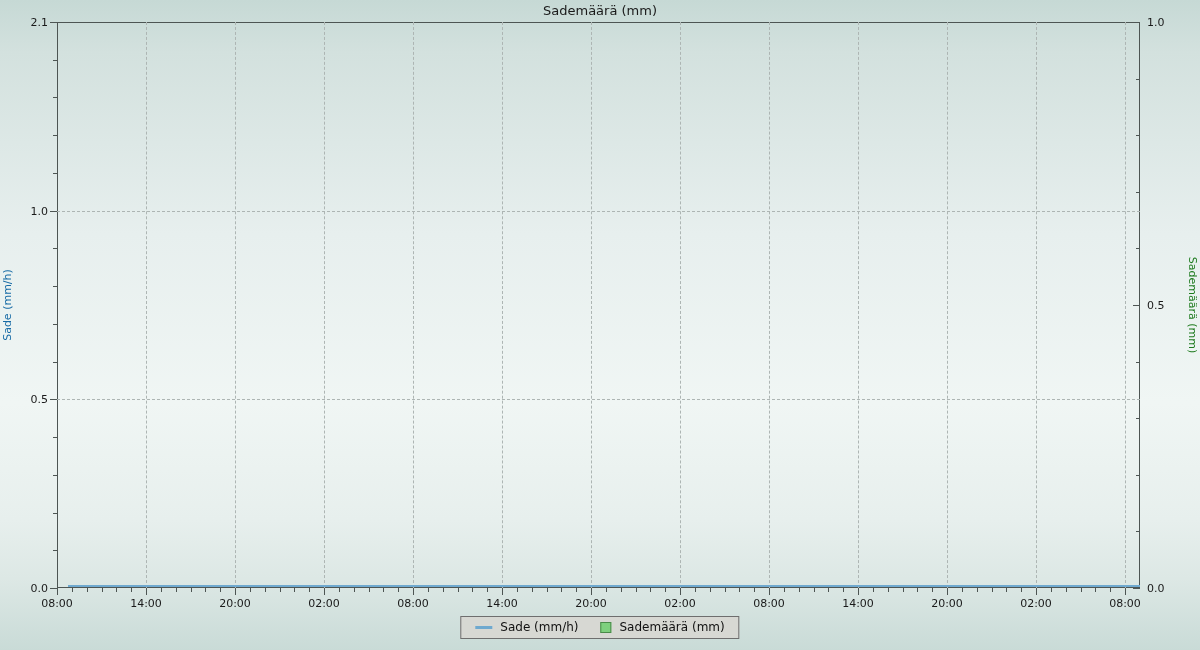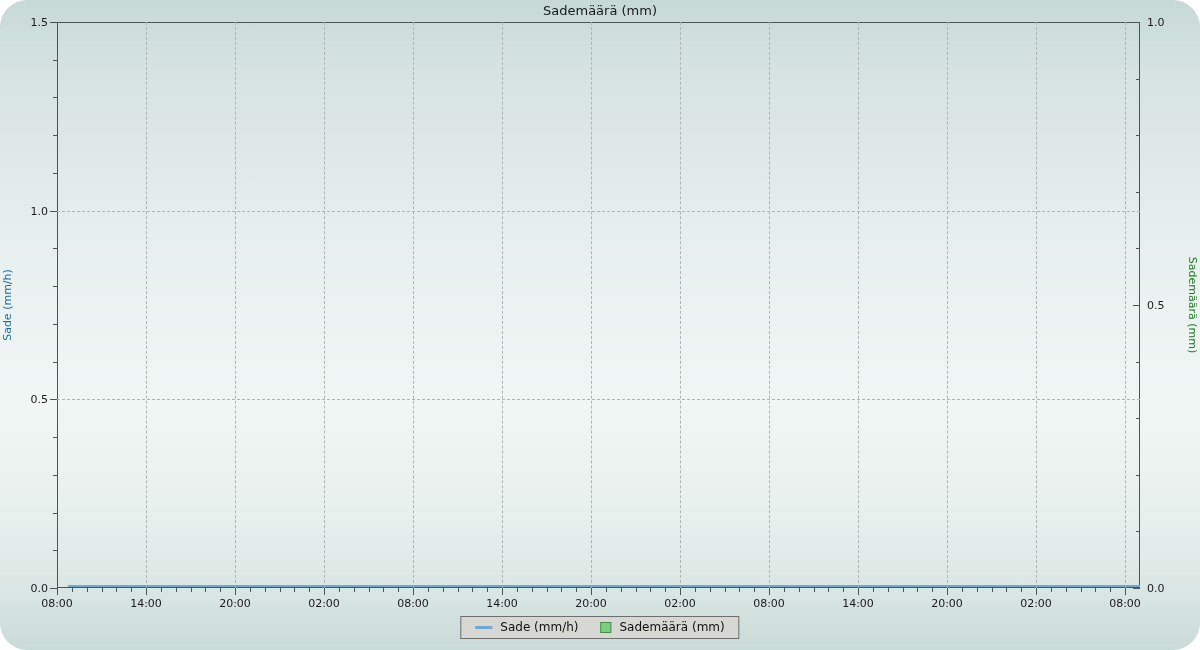--- a/index.html
+++ b/index.html
@@ -4,21 +4,20 @@
 <style>
   html,body{margin:0;padding:0;}
   #figure{
     position:relative;
     width:1200px;height:650px;
     font-family:"DejaVu Sans","Liberation Sans",sans-serif;
     background:linear-gradient(to bottom,
       #c6d9d5 0%, #d3e1de 8%, #e7efee 36%, #f0f6f4 62%,
       #e7efed 80%, #dde8e5 89%, #c9dbd7 100%);
     overflow:hidden;
-    border-radius:27px;
   }
   .title{
     position:absolute;top:3px;left:0;width:1200px;
     text-align:center;font-size:13px;color:#1a1a1a;
   }
   #plot{
     position:absolute;left:57px;top:22px;width:1083px;height:566px;
     border:1px solid #4d5553;box-sizing:border-box;
   }
   .hgrid{position:absolute;height:0;border-top:1px dashed #adb5b3;}
@@ -196,21 +195,21 @@
       <div class="xlab" style="left: 591px; top: 597px;">20:00</div>
       <div class="xlab" style="left: 680px; top: 597px;">02:00</div>
       <div class="xlab" style="left: 769px; top: 597px;">08:00</div>
       <div class="xlab" style="left: 858px; top: 597px;">14:00</div>
       <div class="xlab" style="left: 947px; top: 597px;">20:00</div>
       <div class="xlab" style="left: 1036px; top: 597px;">02:00</div>
       <div class="xlab" style="left: 1125px; top: 597px;">08:00</div>
       <div class="ylab-left" style="left: 8px; top: 582px;">0.0</div>
       <div class="ylab-left" style="left: 8px; top: 393.333px;">0.5</div>
       <div class="ylab-left" style="left: 8px; top: 204.667px;">1.0</div>
-      <div class="ylab-left" style="left: 8px; top: 16px;">1.5</div>
+      <div class="ylab-left" style="left: 8px; top: 16px;">2.1</div>
       <div class="ylab-right" style="left: 1147px; top: 582px;">0.0</div>
       <div class="ylab-right" style="left: 1147px; top: 299px;">0.5</div>
       <div class="ylab-right" style="left: 1147px; top: 16px;">1.0</div>
     </div>
 
   <div class="axis-title-left">Sade (mm/h)</div>
   <div class="axis-title-right">Sademäärä (mm)</div>
 
   <div class="dataline" id="sade-line" style="left: 68px; top: 585px; width: 1072px; background: rgb(111, 169, 207);"></div>
 

